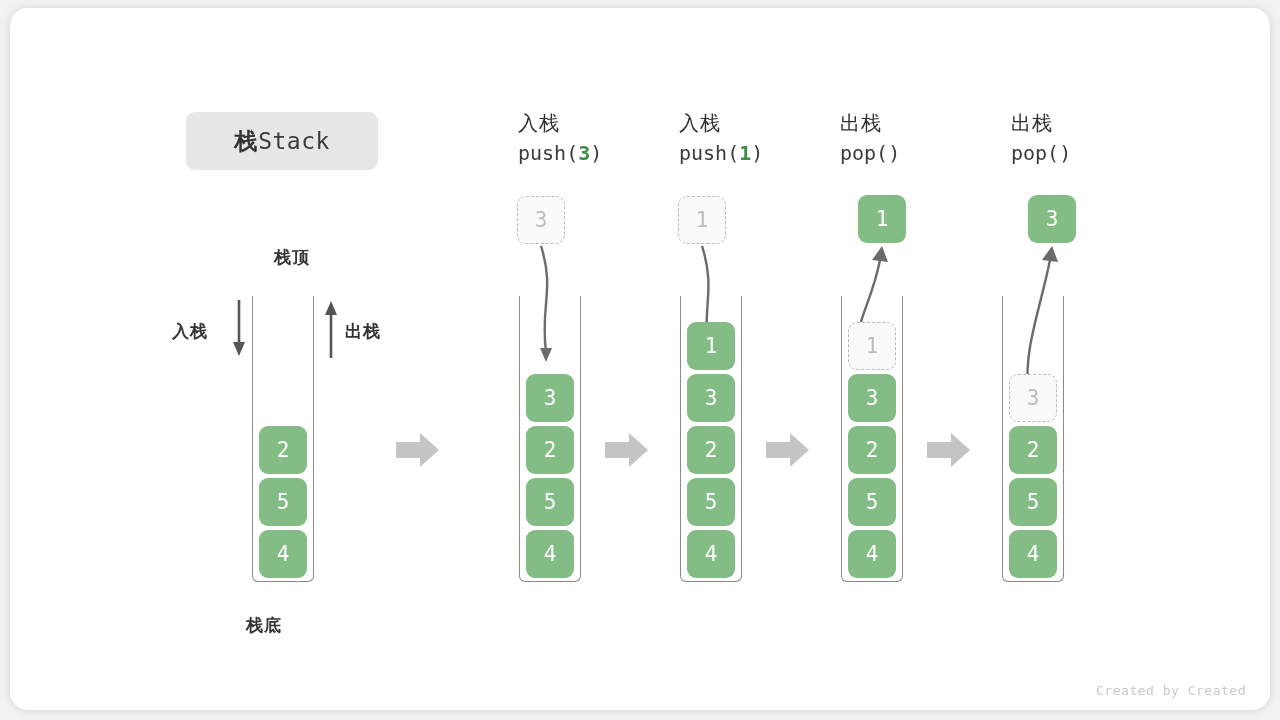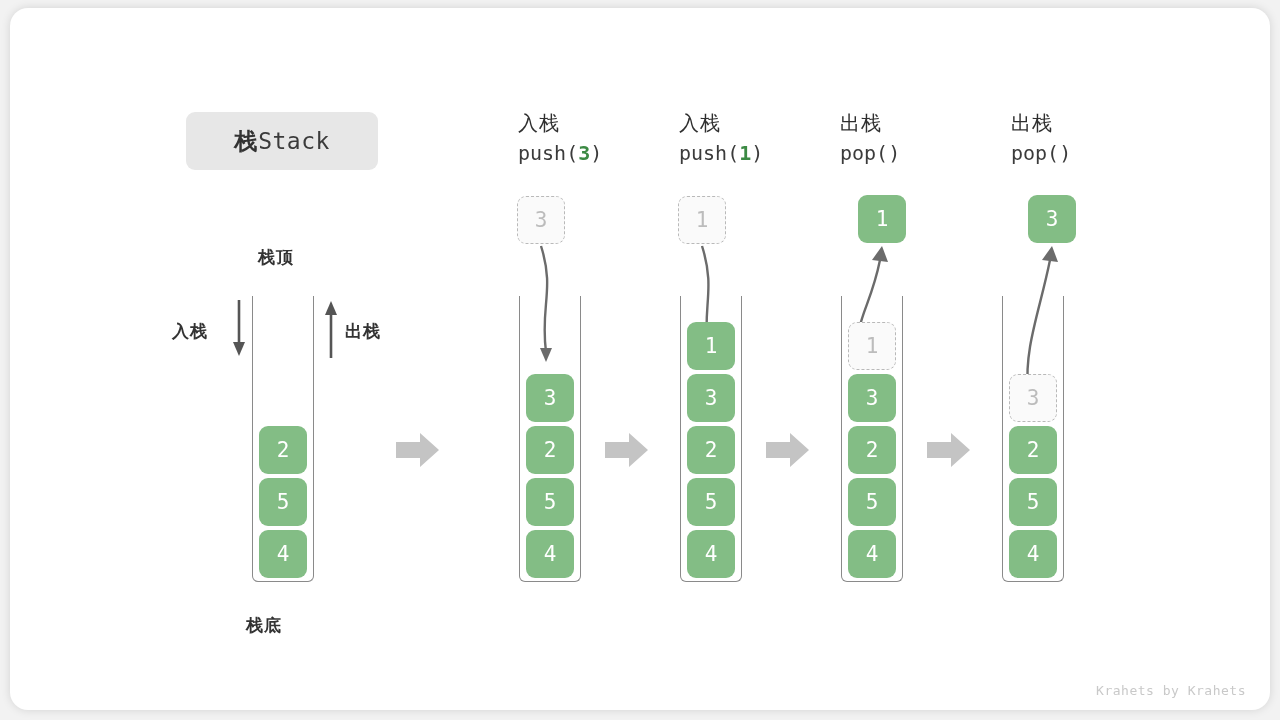--- a/index.html
+++ b/index.html
@@ -133,21 +133,21 @@
 
 <div id="card"></div>
 
 <div id="stage">
 
   <div class="abs" id="title-chip">
     <span class="cjk">栈</span>
     <span class="mono">Stack</span>
   </div>
 
-  <div class="abs cap-cjk" style="left:258px; top:246px;">栈顶</div>
+  <div class="abs cap-cjk" style="left:274px; top:246px;">栈顶</div>
 
   <div class="abs cap-cjk" style="left:172px; top:320px;">入栈</div>
 
   <div class="abs cap-cjk" style="left:345px; top:320px;">出栈</div>
 
   <svg class="abs" style="left:228px; top:298px;" width="22" height="62">
     <line x1="11" y1="2" x2="11" y2="48" stroke="#555555" stroke-width="2.6"></line>
     <polygon points="11,58 5,44 17,44" fill="#555555"></polygon>
   </svg>
 
@@ -242,14 +242,14 @@
         <polygon points="0,11 24,11 24,2 43,19 24,36 24,27 0,27" fill="#c4c4c4"></polygon>
       </svg>
       <svg class="abs flow-arrow" viewBox="0 0 44 38" style="left: 766px; top: 431px;">
         <polygon points="0,11 24,11 24,2 43,19 24,36 24,27 0,27" fill="#c4c4c4"></polygon>
       </svg>
       <svg class="abs flow-arrow" viewBox="0 0 44 38" style="left: 927px; top: 431px;">
         <polygon points="0,11 24,11 24,2 43,19 24,36 24,27 0,27" fill="#c4c4c4"></polygon>
       </svg>
     </div>
 
-  <div class="abs" id="footer">Krahets by Krahets</div>
+  <div class="abs" id="footer">Created by Created</div>
 </div>
 
 </body></html>

